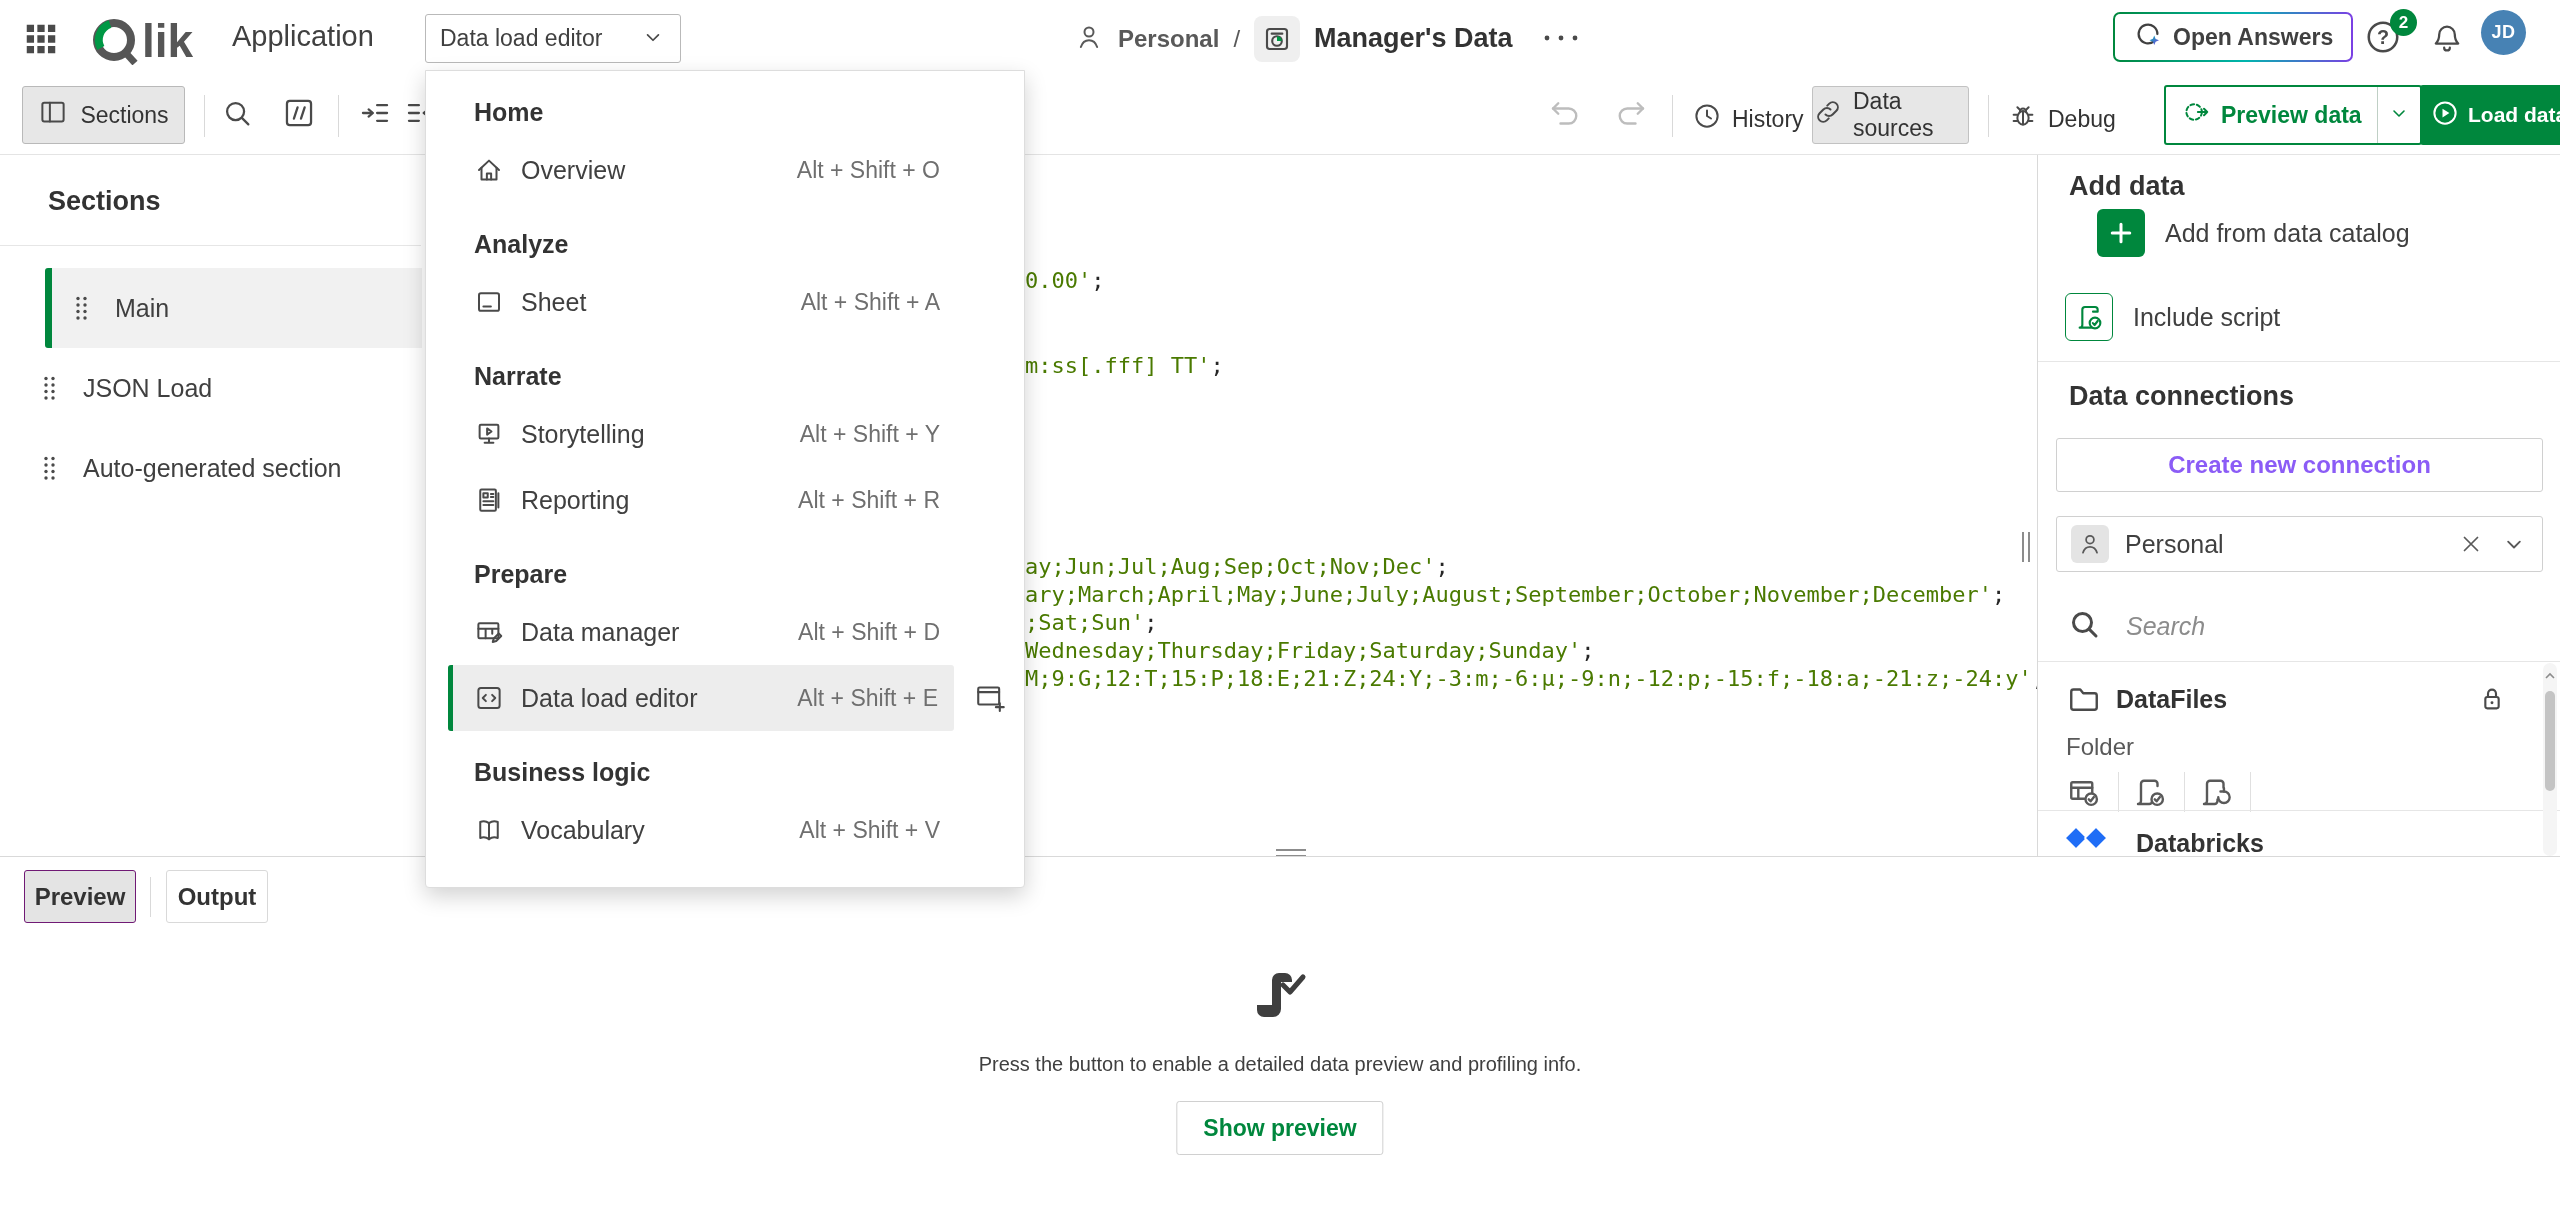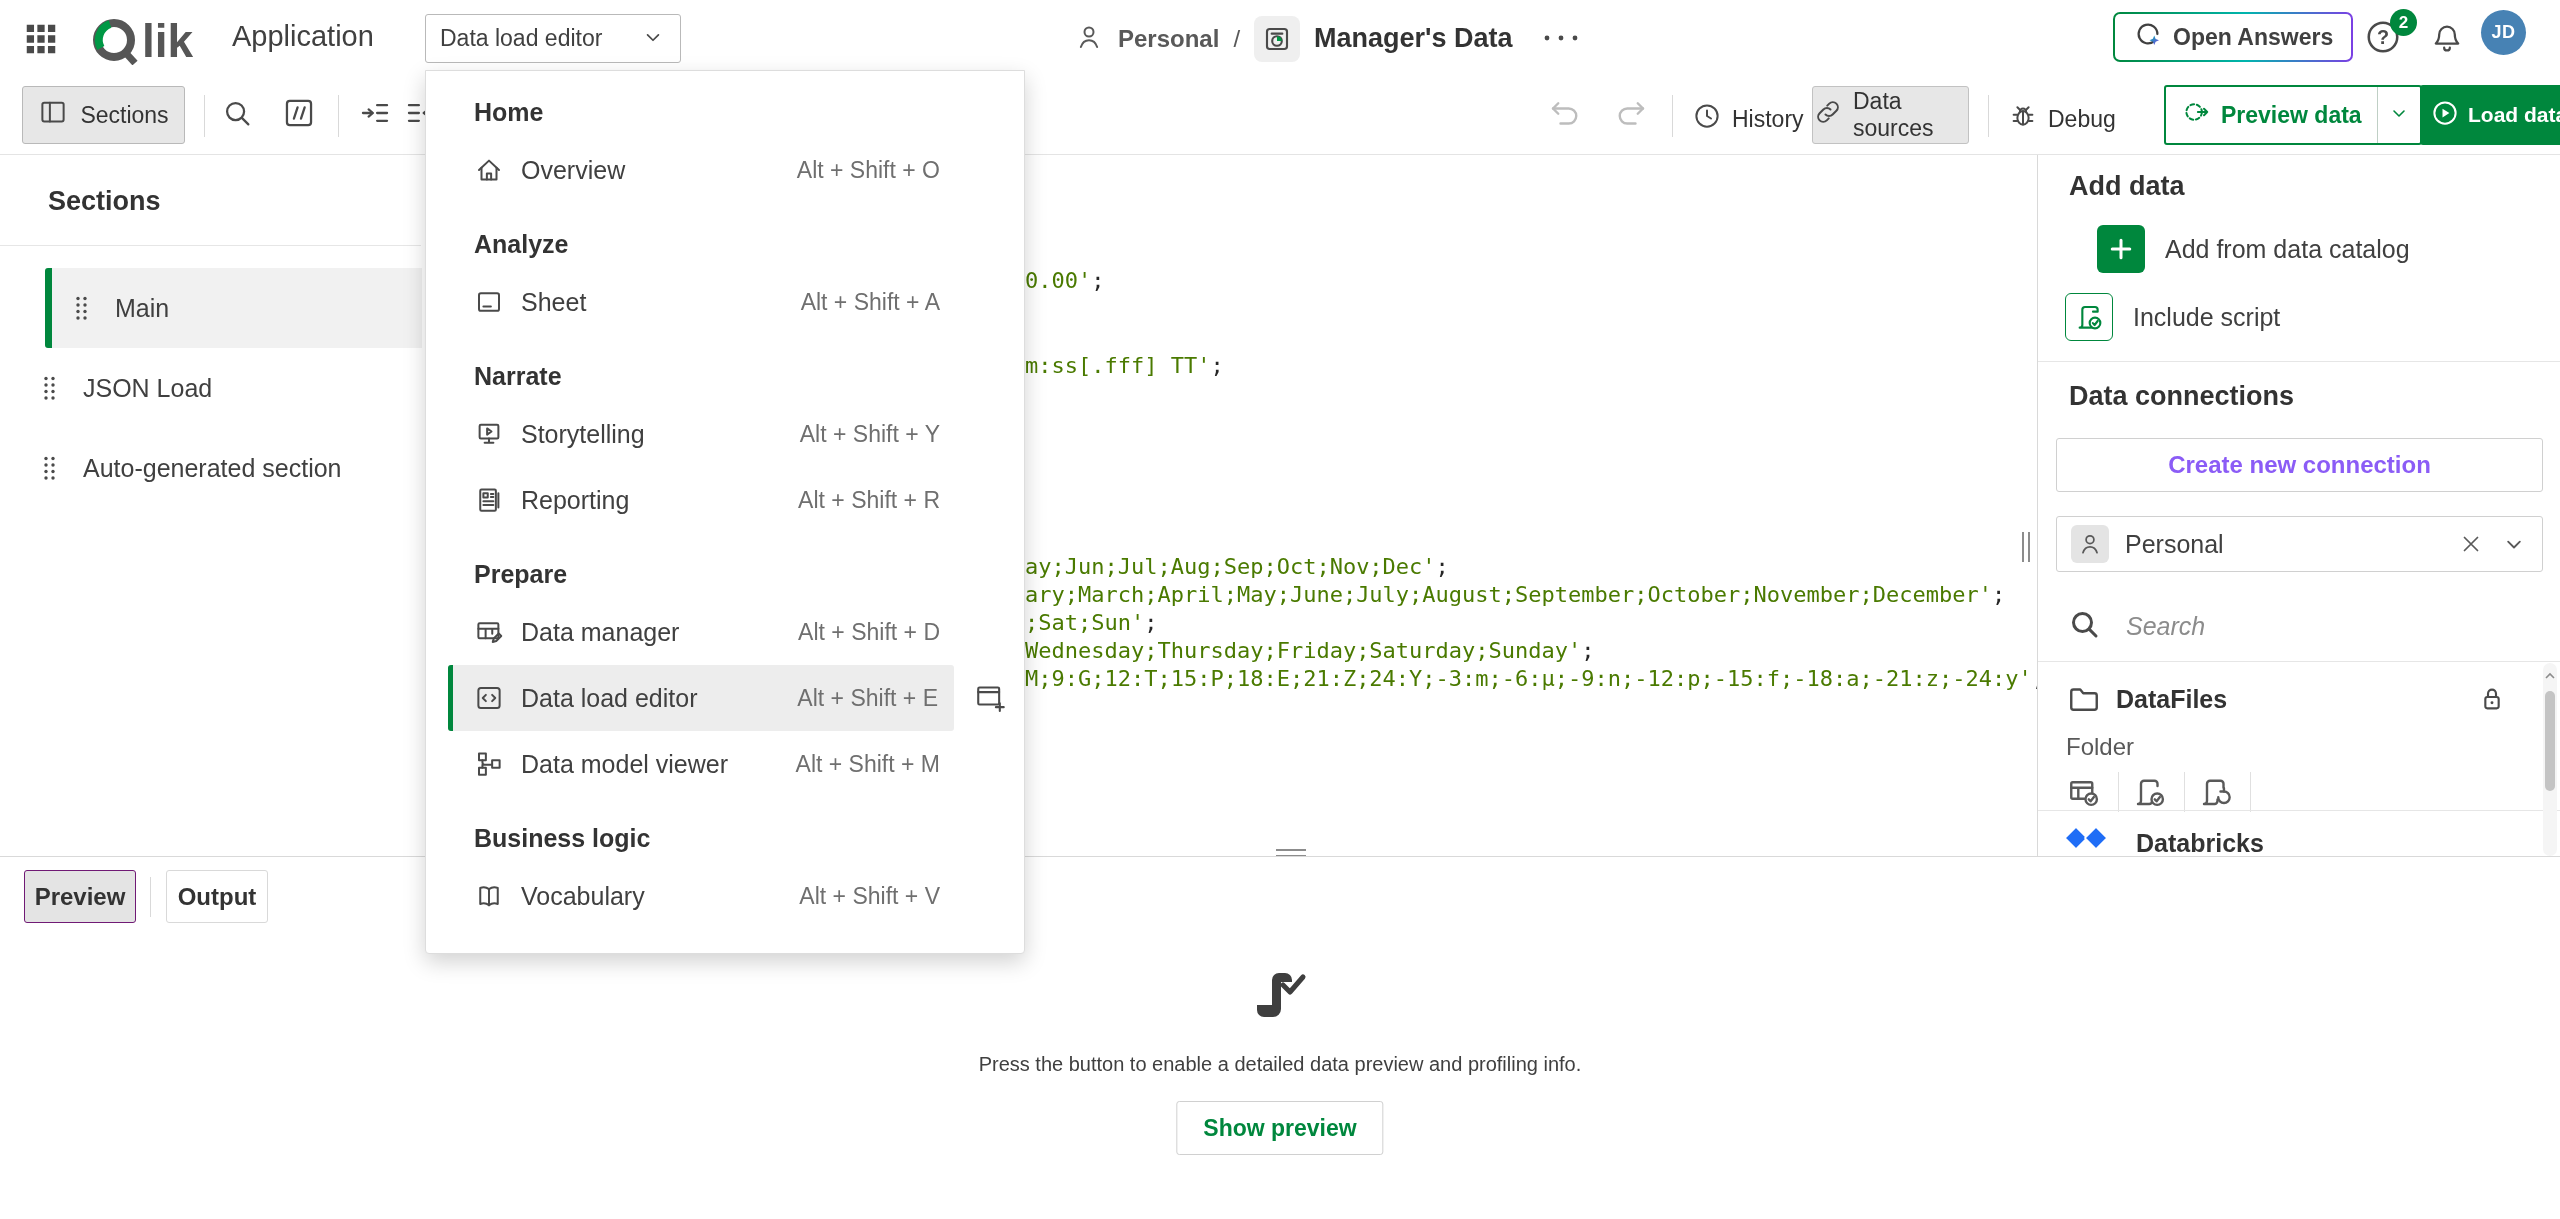--- a/index.html
+++ b/index.html
@@ -434,21 +434,21 @@
       <i></i>
     </div>
   <div class="hgrip">
       <i></i>
       <i></i>
     </div>
 
   <aside class="rpanel">
     <h3 class="rp-title" style="top:16px;">Add data</h3>
 
-    <div class="rp-row" style="top:66px;padding-left:32px;">
+    <div class="rp-row" style="top:50px;padding-left:32px;">
       <span class="sq-green">
         <svg width="30" height="30" viewBox="0 0 24 24" fill="none" stroke="#fff" stroke-width="2.4" stroke-linecap="round">
             <path d="M12 5v14M5 12h14"></path>
           </svg>
       </span>
       <span class="lbl">Add from data catalog</span>
     </div>
 
     <div class="rp-row" style="top:134px;">
       <span class="sq-outl">
@@ -651,32 +651,20 @@
       <span class="lbl">Data load editor</span>
       <span class="sc">Alt + Shift + E</span>
       <span class="opennew">
         <svg class="s" width="34" height="34" viewBox="0 0 26 26">
             <rect x="4" y="5" width="16" height="13" rx="1"></rect>
             <path d="M4 8.5h16"></path>
             <path d="M20.5 17v6M17.5 20h6"></path>
           </svg>
       </span>
     </div>
-    <div class="mi">
-      <span class="ic">
-        <svg class="s" width="30" height="30" viewBox="0 0 24 24">
-            <rect x="4" y="3.5" width="5.5" height="5.5"></rect>
-            <rect x="4" y="15" width="5.5" height="5.5"></rect>
-            <rect x="14.5" y="9" width="6" height="6"></rect>
-            <path d="M6.75 9v1.5a2 2 0 0 0 2 2h5.75M6.75 15v-2.5"></path>
-          </svg>
-      </span>
-      <span class="lbl">Data model viewer</span>
-      <span class="sc">Alt + Shift + M</span>
-    </div>
 
     <div class="mhdr">Business logic</div>
     <div class="mi">
       <span class="ic">
         <svg class="s" width="30" height="30" viewBox="0 0 24 24">
             <path d="M12 6.5C10 5 7 4.8 5 5.6V18.4c2-.8 5-.6 7 .9 2-1.5 5-1.7 7-.9V5.6c-2-.8-5-.6-7 .9z"></path>
             <path d="M12 6.5v12.8"></path>
           </svg>
       </span>
       <span class="lbl">Vocabulary</span>

